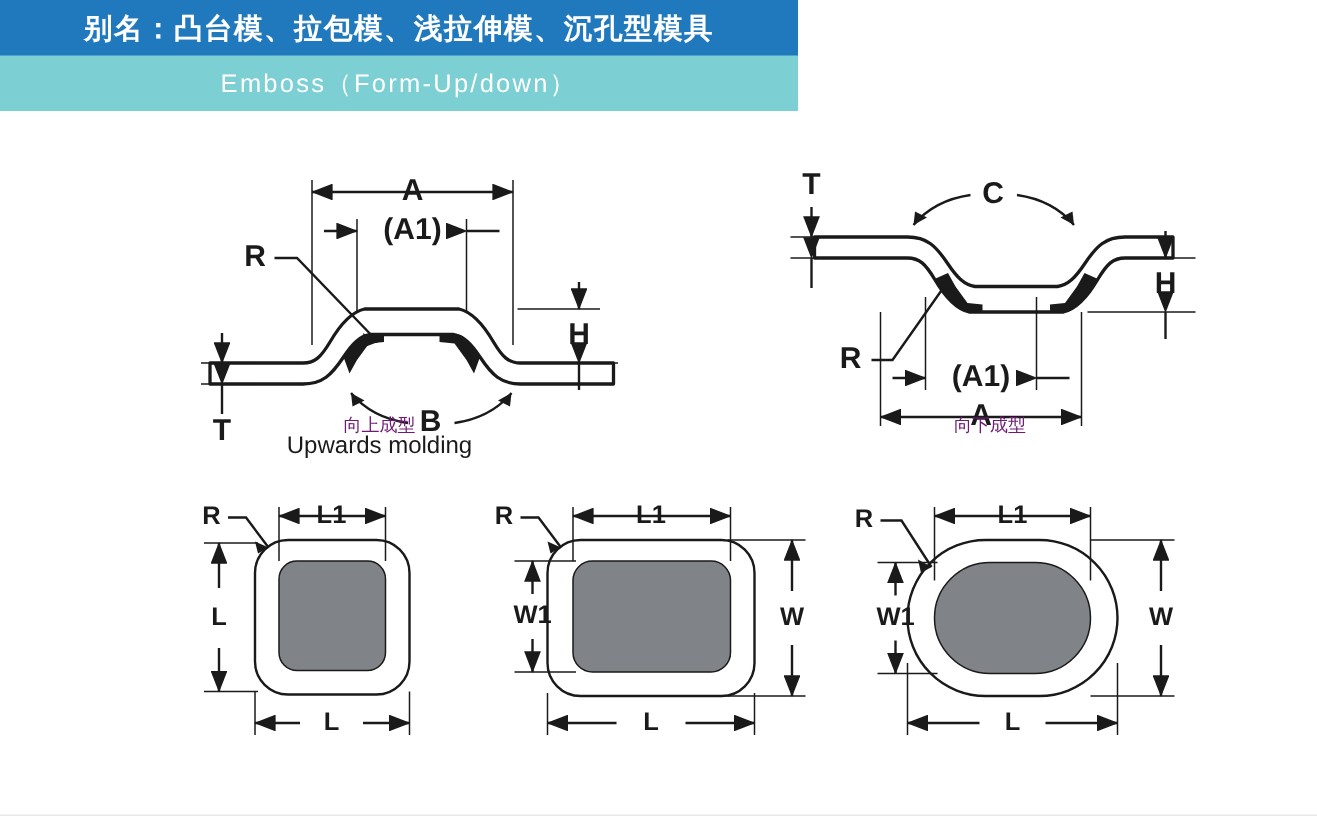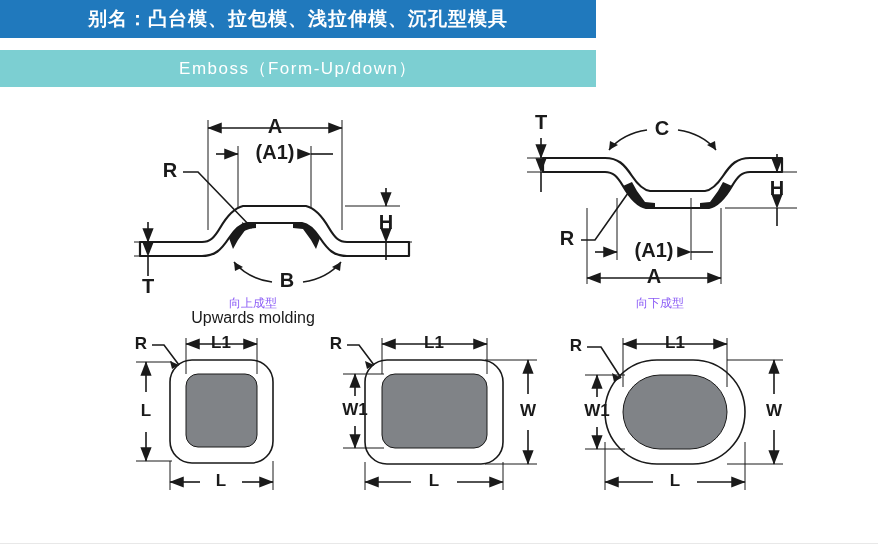--- a/index.html
+++ b/index.html
@@ -4,37 +4,36 @@
 <style>
   html,body{margin:0;padding:0;}
   body{
     width:878px;height:544px;
     background:#ffffff;
     font-family:"Liberation Sans","DejaVu Sans",sans-serif;
     position:relative;overflow:hidden;
     border-bottom:1px solid #e8e8e8;
     box-sizing:border-box;
   }
-  .header-band{position:absolute;left:0;width:596px;display:flex;align-items:center;justify-content:center;}
+  .header-band{position:absolute;left:0;width:532px;display:flex;align-items:center;justify-content:center;}
   #band-top{top:0;height:38px;background:#2079bd;}
-  #band-bottom{top:50px;height:37px;background:#7ccfd2;}
+  #band-bottom{top:37px;height:37px;background:#7ccfd2;}
   #band-top .txt{
     color:#ffffff;font-size:19px;font-weight:bold;letter-spacing:1px;
     font-family:"DejaVu Sans","Liberation Sans",sans-serif;
   }
   #band-bottom .txt{
     color:#ffffff;font-size:17px;letter-spacing:1.5px;
     font-family:"Liberation Sans","DejaVu Sans",sans-serif;
   }
   .figure{position:absolute;}
   .caption{position:absolute;text-align:center;width:220px;}
   .caption .cn{
-    font-size:12px;color:#8b5cf6;display:block;line-height:15px;
+    font-size:12px;color:#701a75;display:block;line-height:15px;
     font-family:"DejaVu Sans","Liberation Sans",sans-serif;
-    margin-top:20px;
   }
   .caption .en{font-size:16px;color:#1a1a1a;display:block;line-height:14px;}
   svg{display:block;overflow:visible;}
   .ln{stroke:#1a1a1a;fill:none;}
   .thin{stroke-width:1;}
   .med{stroke-width:1.6;}
   .fillblk{fill:#1a1a1a;stroke:none;}
   .gray{fill:#808387;stroke:none;}
   .part{fill:#ffffff;stroke:#1a1a1a;stroke-width:2.2;stroke-linejoin:round;}
   .lbl{

